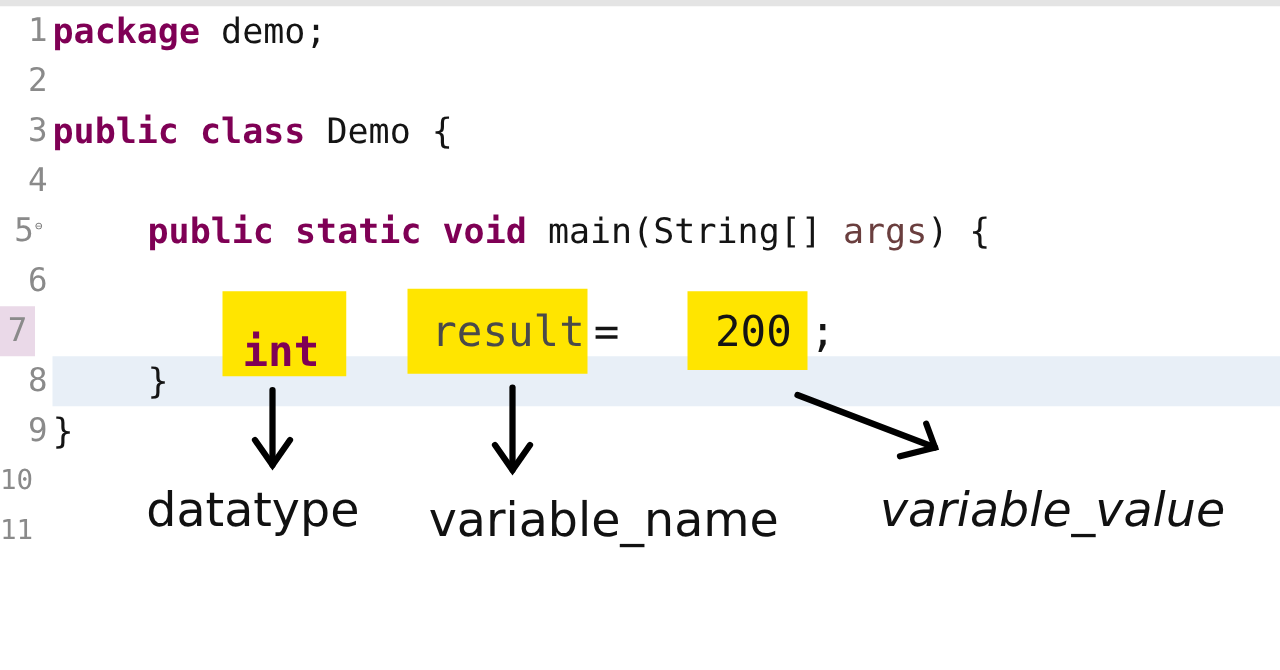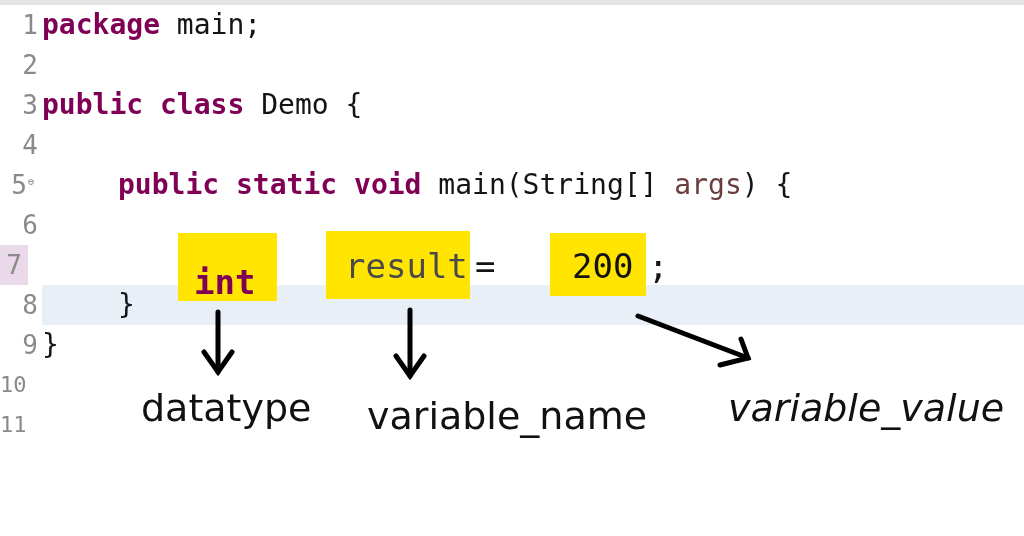--- a/index.html
+++ b/index.html
@@ -11,21 +11,21 @@
   .gutter.small { font-size:22px; }
   .gutter.cur { background:#ead9e8; width:28px; text-align:center; }
   .fold { position:absolute; left:28px; top:11px; font-size:10px; color:#777; }
   .code { position:absolute; left:42px; top:0; height:40px; line-height:40px; font-size:28px;
           color:#141414; white-space:pre; }
   .kw { color:#7f0055; font-weight:bold;margin-top:16px; }
   .param { color:#6a3e3e; }
   .hl-line { position:absolute; left:42px; top:285px; width:982px; height:40px; background:#e8eff7; }
   .ybox { position:absolute; background:#ffe500; }
   .ytext { position:absolute; font-size:34px; line-height:40px; white-space:pre; }
-  .label { position:absolute; font-family:"DejaVu Sans", sans-serif; font-size:38px; color:#111;margin-left:24px; }
+  .label { position:absolute; font-family:"DejaVu Sans", sans-serif; font-size:38px; color:#111; }
   svg.arrows { position:absolute; left:0; top:0; }
 </style>
 </head>
 <body>
 
 <div class="topbar"></div>
 
 <div class="hl-line"></div>
 
 <div class="gutter" style="top:5px;">1</div>
@@ -34,21 +34,21 @@
 <div class="gutter" style="top:125px;">4</div>
 <div class="gutter" style="top:165px;width:27px;">5</div>
 <span class="fold" style="top:176px;">⊖</span>
 <div class="gutter" style="top:205px;">6</div>
 <div class="gutter cur" style="top:245px;">7</div>
 <div class="gutter" style="top:285px;">8</div>
 <div class="gutter" style="top:325px;">9</div>
 <div class="gutter small" style="top:365px;width:26px;">10</div>
 <div class="gutter small" style="top:405px;width:26px;">11</div>
 
-<div class="code" style="top:5px;"><span class="kw">package</span><span> main;</span></div>
+<div class="code" style="top:5px;"><span class="kw">package</span><span> demo;</span></div>
 
 <div class="code" style="top:85px;"><span class="kw">public</span> <span class="kw">class</span><span> Demo {</span></div>
 
 <div class="code" style="top:165px;left:118px;"><span class="kw">public</span> <span class="kw">static</span> <span class="kw">void</span><span> main(String[] </span><span class="param">args</span><span>) {</span></div>
 
 <div class="ybox" style="left:178px;top:233px;width:99px;height:68px;"></div>
 <div class="ybox" style="left:326px;top:231px;width:144px;height:68px;"></div>
 <div class="ybox" style="left:550px;top:233px;width:96px;height:63px;"></div>
 
 <span class="ytext kw" style="left:194px;top:246px;">int</span>

